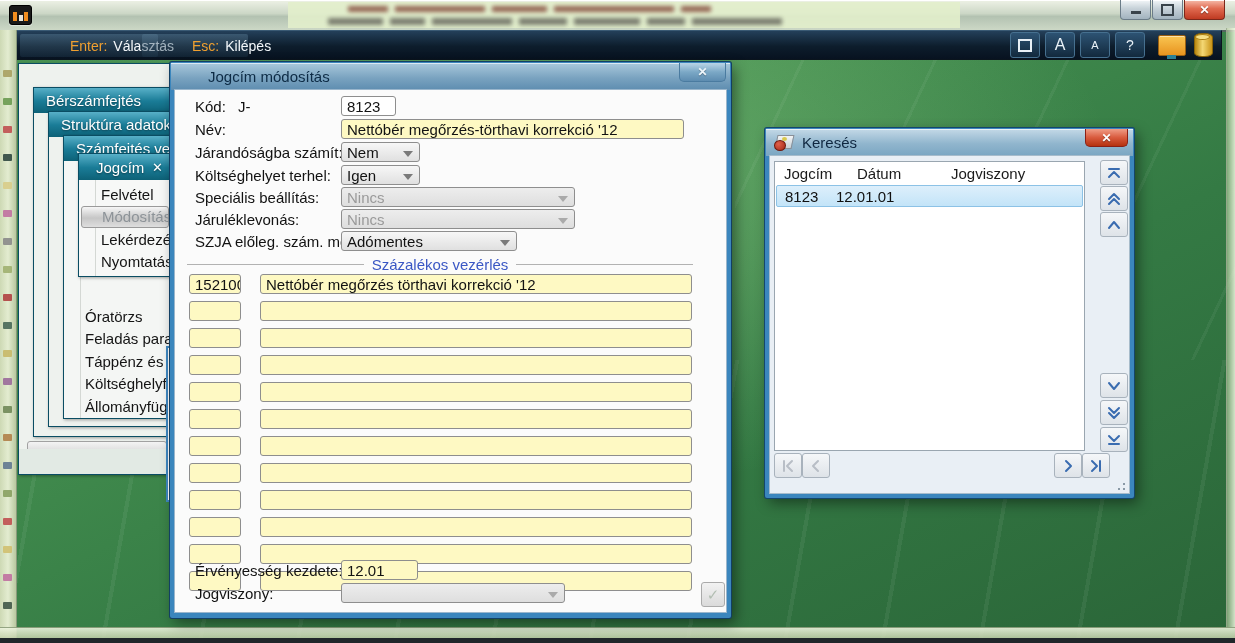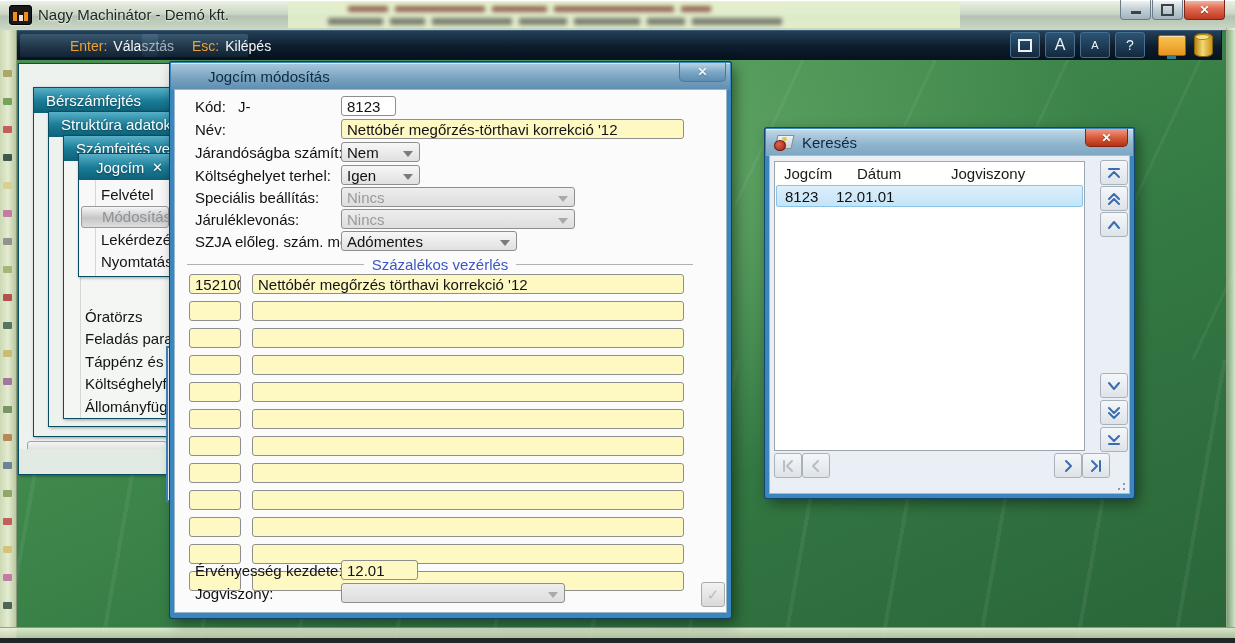--- a/index.html
+++ b/index.html
@@ -95,21 +95,21 @@
     display:flex;align-items:center;white-space:nowrap;overflow:hidden;}
   .dd:after{content:"";position:absolute;right:6px;top:8px;border-left:5px solid transparent;border-right:5px solid transparent;border-top:6px solid #7a7a7a;}
   .dd.dis{background:linear-gradient(#ededed,#dedede);color:#9a9a9a;}
   .dd.dis:after{border-top-color:#aaa;}
   .sect{position:absolute;left:12px;width:506px;display:flex;align-items:center;gap:8px;color:#3a57c4;font-size:15px;white-space:nowrap;}
   .sect:before,.sect:after{content:"";flex:1;border-top:1px solid #b2b2b2;}
   #percent-rows{position:absolute;left:14px;top:184px;display:flex;flex-direction:column;gap:7px;}
   .prow{display:flex;gap:11px;height:20px;}
   .prow .inp{position:static;}
   .prow .code{width:52px;}
-  .prow .name{width:432px;}
+  .prow .name{width:432px;margin-left:8px;}
   .chkbtn{position:absolute;left:526px;top:492px;width:22px;height:23px;border:1px solid #aaa;border-radius:3px;
     background:linear-gradient(#f2f2f2,#dadada);color:#b2beb2;font-size:15px;display:flex;align-items:center;justify-content:center;}
 
   
   .kwin{position:absolute;left:765px;top:128px;width:369px;height:370px;box-sizing:border-box;
     padding:28px 5px 5px;background:#3b86bd;box-shadow:0 0 0 1px #14466b, 4px 5px 14px rgba(0,0,0,.45);border-radius:2px;}
   .kbar{position:absolute;left:1px;top:1px;right:1px;height:27px;
     background:linear-gradient(#c4d9e7,#90b5cd 55%,#7aa6c2);display:flex;align-items:center;
     box-shadow:inset 0 1px 0 rgba(255,255,255,.65);}
   .kicon{position:relative;width:20px;height:17px;margin-left:8px;}
@@ -169,21 +169,20 @@
           <span style="width:66px"></span>
           <span style="width:38px"></span>
           <span style="width:90px"></span>
         </div>
     </div>
     <div class="app-icon">
         <i class="b1"></i>
         <i class="b2"></i>
         <i class="b3"></i>
       </div>
-    <div class="title-text">Nagy Machinátor - Demó kft.</div>
     <div class="winbtns">
       <div class="wbtn">
           <span class="ming"></span>
         </div>
       <div class="wbtn">
           <span class="maxg"></span>
         </div>
       <div class="wbtn close">✕</div>
     </div>
   </div>

